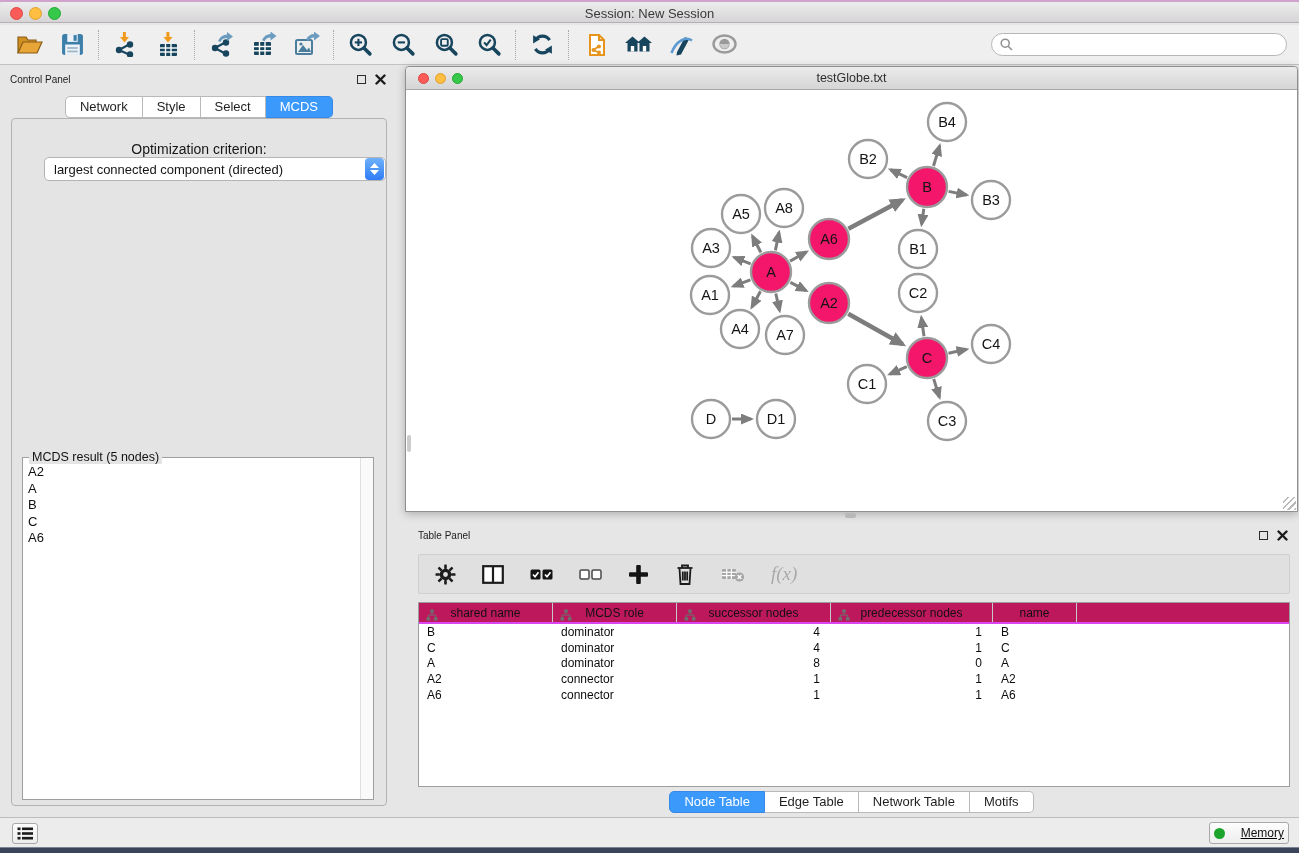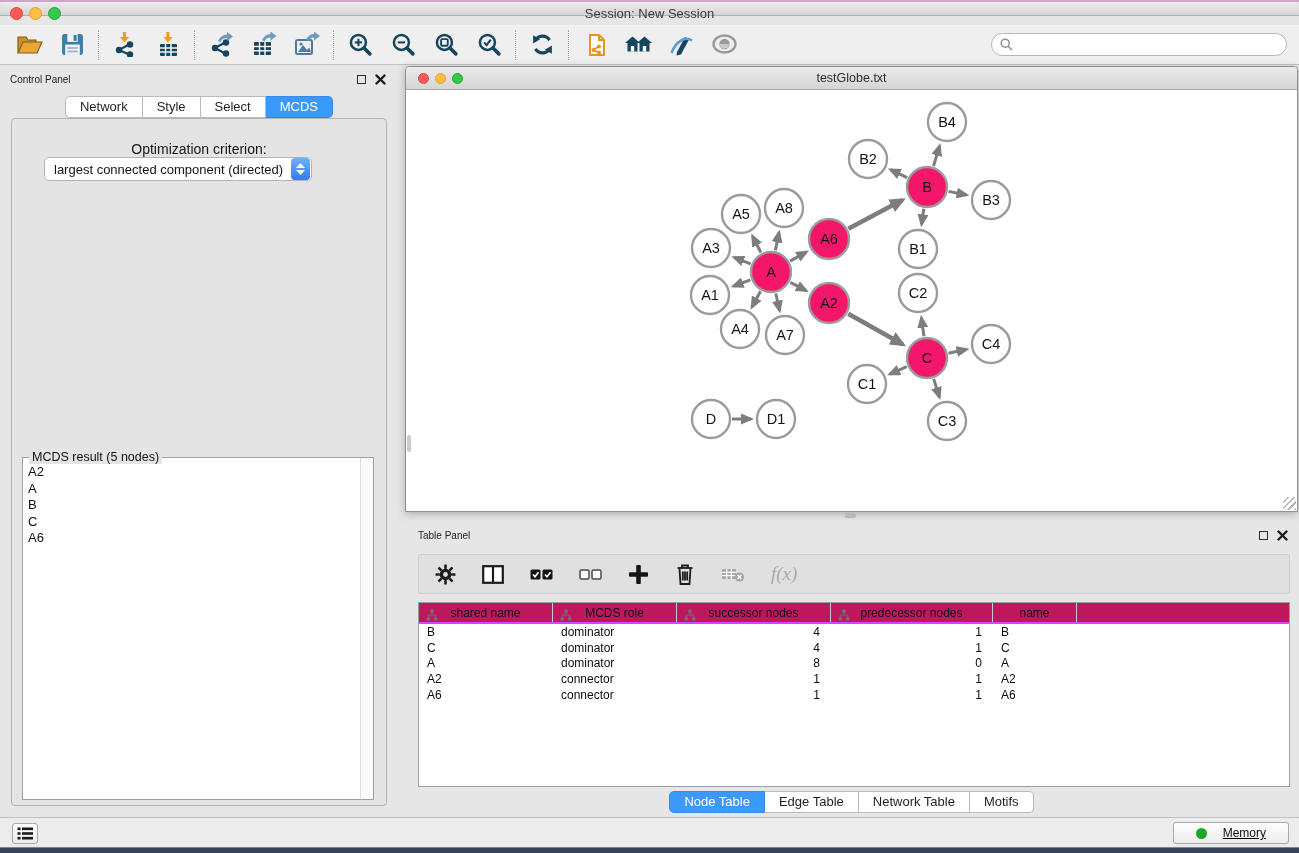--- a/index.html
+++ b/index.html
@@ -2,21 +2,21 @@
 <html><head>
 <meta charset="utf-8">
 <style>
   * { margin:0; padding:0; box-sizing:border-box; }
   body { font-family:"Liberation Sans", sans-serif; }
   .screen { position:relative; width:1299px; height:853px; background:#39445a; overflow:hidden; }
   .wall-top { position:absolute; left:0; top:0; width:100%; height:3px; background:#cfa3cc; }
   .app { position:absolute; left:0; top:2px; width:1299px; height:846px; background:#e6e6e6; border-bottom:1px solid #7c8494; }
 
   
-  .titlebar { position:absolute; left:0; top:0; width:100%; height:14px;
+  .titlebar { position:absolute; left:0; top:0; width:100%; height:21px;
     background:linear-gradient(#ededed,#d6d4d6); border-bottom:1px solid #b2b0b2; border-radius:5px 5px 0 0; }
   .lights { position:absolute; left:10px; top:5px; display:flex; gap:6px; }
   .light { width:13px; height:13px; border-radius:50%; }
   .light.red{ background:#fc5b57; border:1px solid #dd4743;}
   .light.yellow{ background:#fdbe41; border:1px solid #e0a12f;}
   .light.green{ background:#35c84a; border:1px solid #24a834;}
   .title-text { position:absolute; left:0; right:0; top:4px; text-align:center; font-size:13px; color:#3a3a3a; }
 
   
   .toolbar { position:absolute; left:0; top:23px; width:100%; height:40px; background:#efefef;
@@ -36,21 +36,21 @@
   .float-box { width:9px; height:9px; border:1.6px solid #2c2c2c; }
   .cp-tabs { position:absolute; left:0; right:0; top:32px; display:flex; justify-content:center; z-index:2; }
   .seg-btn { background:#fff; border:1px solid #b9b9b9; border-left:none; height:22px; line-height:20px;
     padding:0 14px; font-size:13px; color:#1f1f1f; cursor:default; }
   .seg-btn:first-child { border-left:1px solid #b9b9b9; border-radius:5px 0 0 5px; }
   .seg-btn:last-child { border-radius:0 5px 5px 0; }
   .seg-btn.active { background:#3b99fc; border-color:#3689e6; color:#fff; }
   .cp-content { position:absolute; left:7px; right:7px; top:54px; height:688px;
     border:1px solid #b3b3b3; border-radius:4px; background:#e4e4e4; }
   .opt-label { margin-top:22px; text-align:center; font-size:14px; color:#161616; }
-  .dropdown { position:absolute; left:32px; top:38px; width:268px; height:24px; background:#fff;
+  .dropdown { position:absolute; left:32px; top:38px; width:342px; height:24px; background:#fff;
     border:1px solid #b4b4b4; border-radius:5px; display:flex; align-items:center; }
   .dropdown .dd-text { flex:1; font-size:13px; color:#141414; padding-left:9px; white-space:nowrap; }
   .dd-stepper { width:19px; height:22px; border-radius:4px; margin-right:1px;
     background:linear-gradient(#6fb1fc,#2e7cf6); display:flex; flex-direction:column; align-items:center; justify-content:center; gap:2px; }
   .btn-row { position:absolute; left:0; right:0; top:72px; display:flex; justify-content:center; gap:14px; }
   .mac-btn { background:#fff; border:1px solid #b9b9b9; border-radius:5px; height:23px; line-height:21px;
     padding:0 16px; font-size:13px; color:#1d1d1d; }
   .result-box { position:absolute; left:10px; right:12px; top:338px; height:343px; background:#fff;
     border:1px solid #9f9f9f; }
   .result-legend { position:absolute; left:6px; top:-8px; background:#e4e4e4; padding:0 3px; font-size:12.5px; color:#111; }
@@ -89,21 +89,21 @@
   .td { font-size:12px; color:#0c0c0c; white-space:nowrap; }
   .td.left { padding-left:8px; text-align:left; }
   .td.right { padding-right:11px; text-align:right; }
   .tp-tabs { position:absolute; left:0; right:0; top:271px; display:flex; justify-content:center; }
 
   
   .statusbar { position:absolute; left:0; bottom:0; width:100%; height:30px; background:#ececec; border-top:1px solid #bdbdbd; }
   .list-btn { position:absolute; left:12px; top:5px; width:26px; height:21px; background:linear-gradient(#fdfdfd,#ececec);
     border:1px solid #a9a9a9; border-radius:3px; display:flex; align-items:center; justify-content:center; }
   .memory-btn { position:absolute; right:10px; top:4px; height:22px; background:linear-gradient(#fdfdfd,#ededed);
-    border:1px solid #a9a9a9; border-radius:3px; display:flex; align-items:center; gap:16px; padding:0 22px;text-decoration:underline; }
+    border:1px solid #a9a9a9; border-radius:3px; display:flex; align-items:center; gap:16px; padding:0 4px;text-decoration:underline; }
   .memory-dot { width:11px; height:11px; border-radius:50%; background:#1ca42c; }
   .memory-label { font-size:12px; color:#111; }
 
   svg text { font-family:"Liberation Sans", sans-serif; }
 </style>
 </head>
 <body>
 
 <div class="screen">
   <div class="wall-top"></div>

